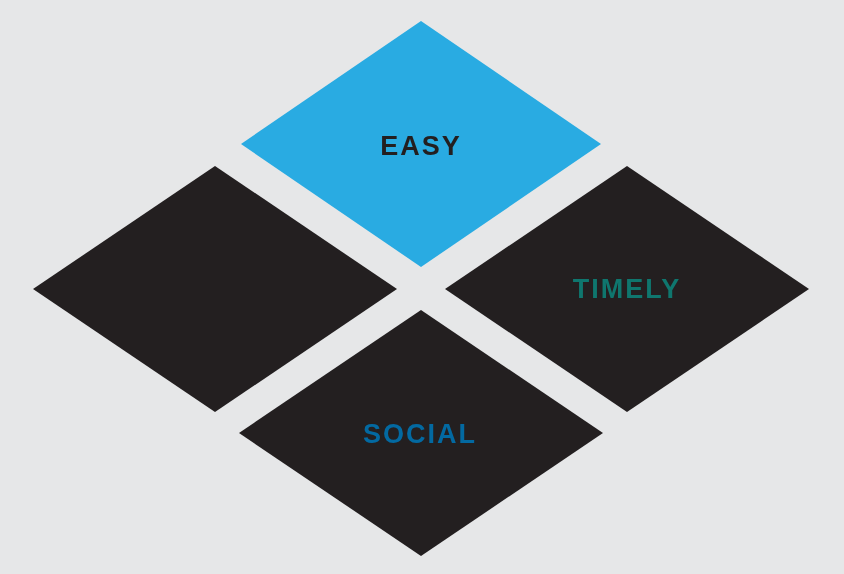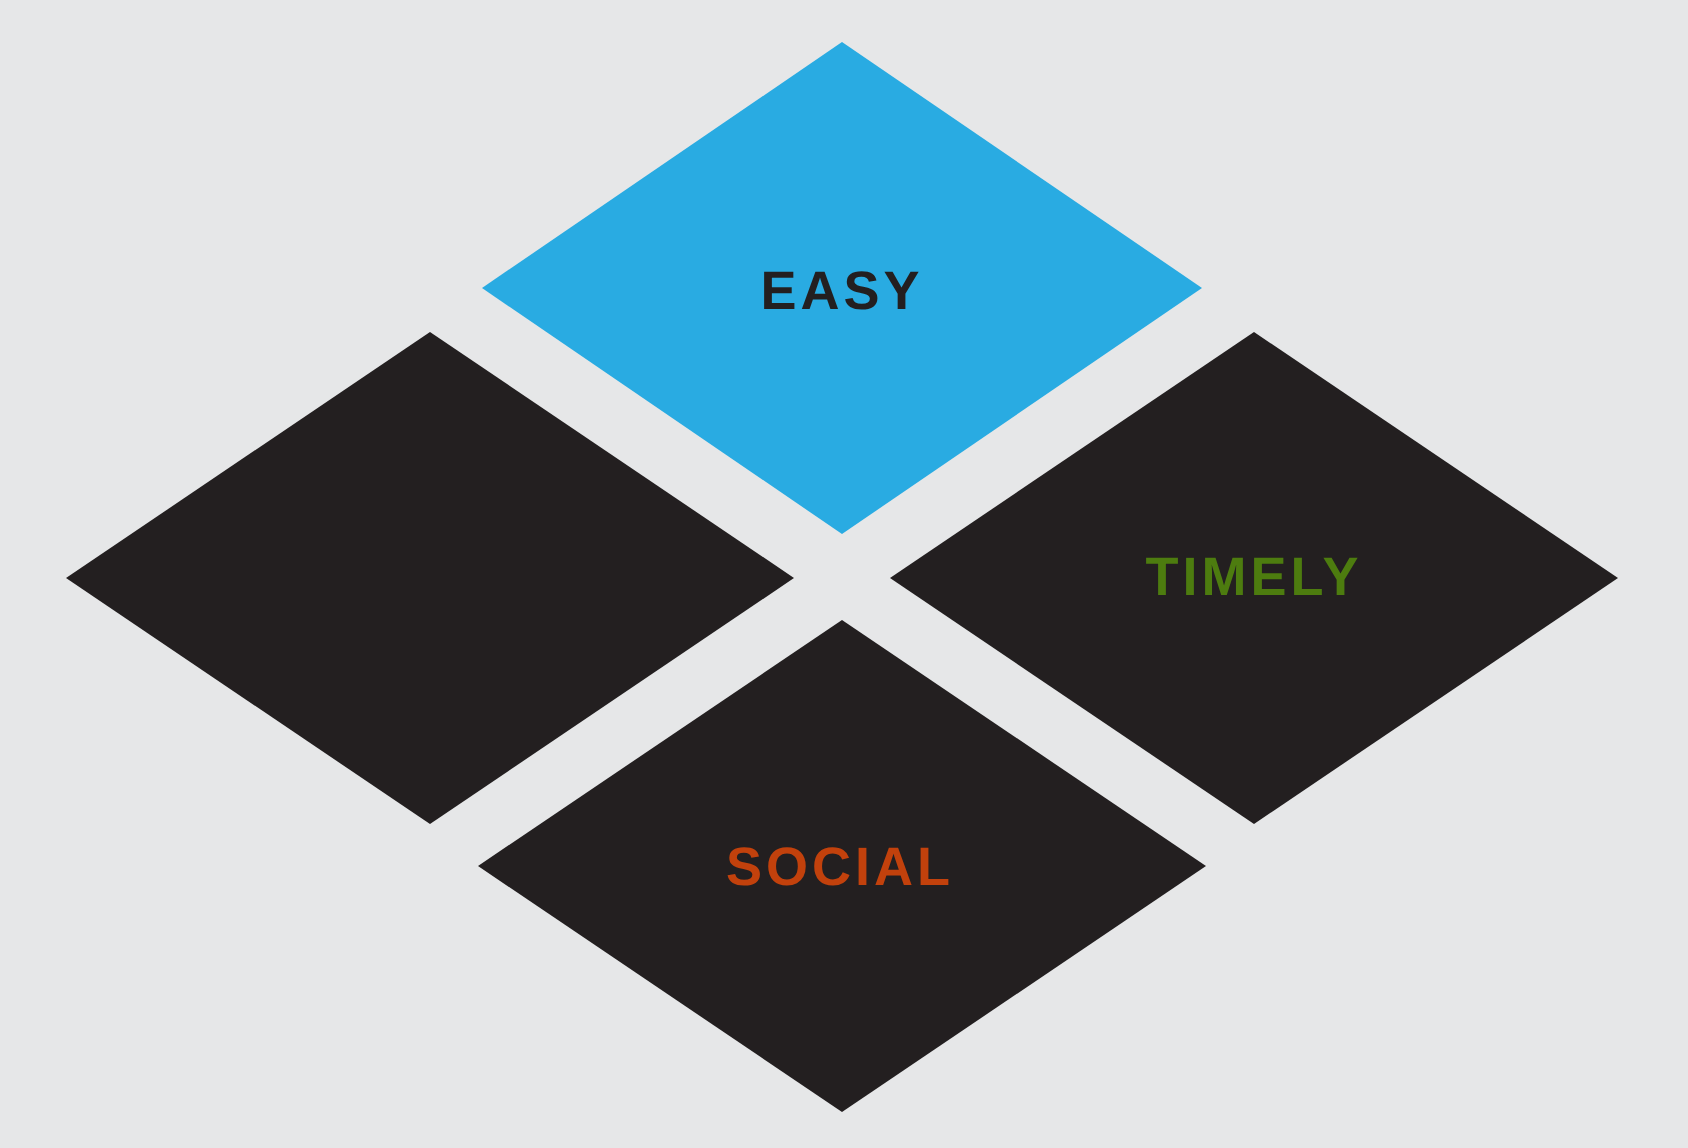--- a/index.html
+++ b/index.html
@@ -37,17 +37,17 @@
   <svg width="844" height="574" viewBox="0 0 844 574">
     <polygon points="421,21 601,144 421,267 241,144" fill="#29abe2"></polygon>
     <polygon points="215,166 397,289 215,412 33,289" fill="#231f20"></polygon>
     <polygon points="627,166 809,289 627,412 445,289" fill="#231f20"></polygon>
     <polygon points="421,310 603,433 421,556 239,433" fill="#231f20"></polygon>
   </svg>
 
   <div class="diamond-label" style="left: 421px; top: 146px; color: rgb(35, 31, 32);">EASY</div>
 
 
-  <div class="diamond-label" style="left: 627px; top: 289px; color: #4d7c0f; text-align: center;">TIMELY</div>
+  <div class="diamond-label" style="left: 627px; top: 289px; color: #0f766e; text-align: center;">TIMELY</div>
 
-  <div class="diamond-label" style="left: 420px; top: 434px; color: #c2410c;">SOCIAL</div>
+  <div class="diamond-label" style="left: 420px; top: 434px; color: #0369a1;">SOCIAL</div>
 
 </div>
 
 </body></html>

